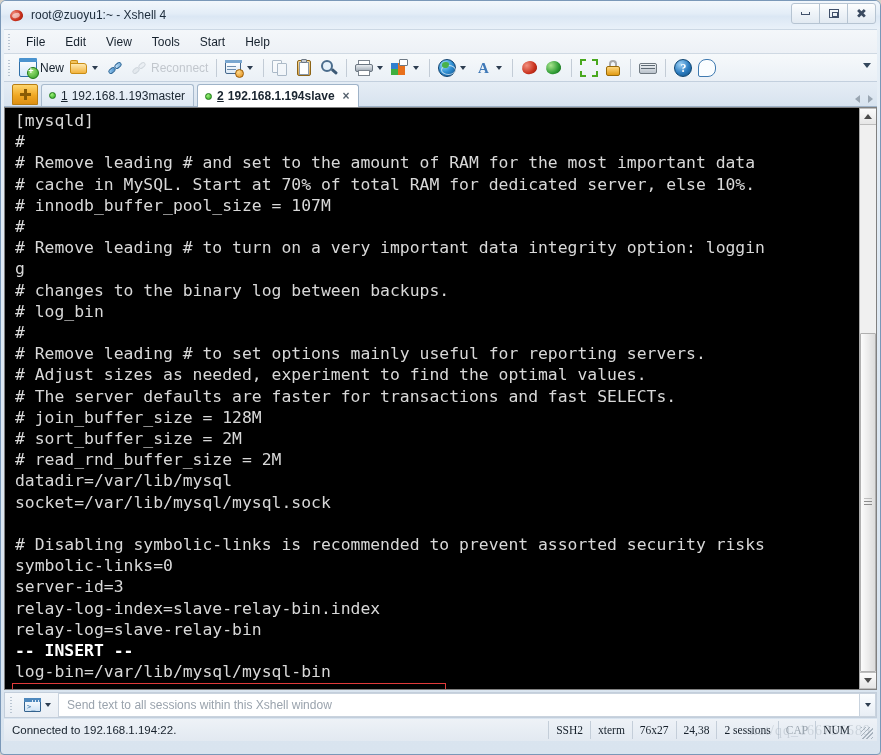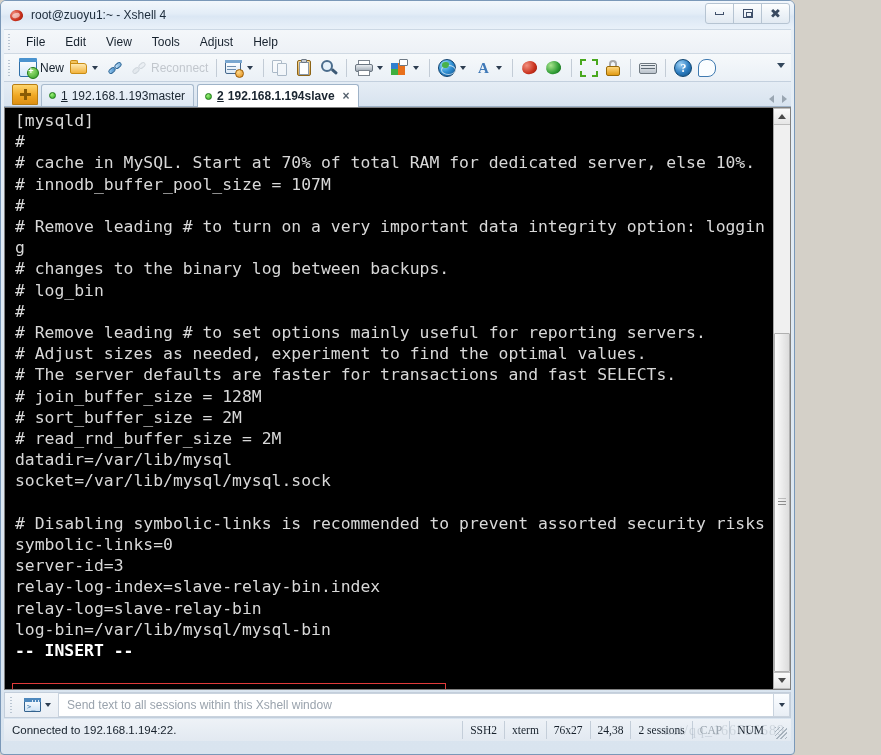--- a/index.html
+++ b/index.html
@@ -5,21 +5,21 @@
   * { box-sizing: border-box; }
   html, body {
     margin: 0; padding: 0;
     width: 881px; height: 755px;
     background: #d4d0c8;
     font-family: "Liberation Sans", sans-serif;
     overflow: hidden;
   }
   #app {
     position: relative;
-    width: 795px; height: 755px;
+    width: 881px; height: 755px;
     background: linear-gradient(180deg,#e8f0f7 0%,#dfe9f3 40%,#d9e4ef 100%);
     border: 1px solid #7a98b8;
     border-radius: 6px 6px 4px 4px;
     overflow: hidden;
   }
 
   
   .titlebar {
     height: 28px;
     display: flex; align-items: center;
@@ -334,21 +334,21 @@
         </div>
     </div>
   </div>
 
   <div class="menubar">
     <div class="grip"></div>
     <div class="menu-item">File</div>
     <div class="menu-item">Edit</div>
     <div class="menu-item">View</div>
     <div class="menu-item">Tools</div>
-    <div class="menu-item">Adjust</div>
+    <div class="menu-item">Start</div>
     <div class="menu-item">Help</div>
   </div>
 
   <div class="toolbar">
     <div class="grip"></div>
 
     <div class="tb">
       <span class="ic ic-new">
           <span class="plus-v">+</span>
         </span>
@@ -516,20 +516,21 @@
     <div class="tabbar-arrows">
       <span class="ta l"></span>
       <span class="ta r"></span>
     </div>
   </div>
 
   <div class="term-wrap">
     <div class="term" id="term">
         <div class="term-line">[mysqld]</div>
         <div class="term-line">#</div>
+        <div class="term-line"># Remove leading # and set to the amount of RAM for the most important data</div>
         <div class="term-line"># cache in MySQL. Start at 70% of total RAM for dedicated server, else 10%.</div>
         <div class="term-line"># innodb_buffer_pool_size = 107M</div>
         <div class="term-line">#</div>
         <div class="term-line"># Remove leading # to turn on a very important data integrity option: loggin</div>
         <div class="term-line">g</div>
         <div class="term-line"># changes to the binary log between backups.</div>
         <div class="term-line"># log_bin</div>
         <div class="term-line">#</div>
         <div class="term-line"># Remove leading # to set options mainly useful for reporting servers.</div>
         <div class="term-line"># Adjust sizes as needed, experiment to find the optimal values.</div>
@@ -538,22 +539,22 @@
         <div class="term-line"># sort_buffer_size = 2M</div>
         <div class="term-line"># read_rnd_buffer_size = 2M</div>
         <div class="term-line">datadir=/var/lib/mysql</div>
         <div class="term-line">socket=/var/lib/mysql/mysql.sock</div>
         <div class="term-line">&nbsp;</div>
         <div class="term-line"># Disabling symbolic-links is recommended to prevent assorted security risks</div>
         <div class="term-line">symbolic-links=0</div>
         <div class="term-line">server-id=3</div>
         <div class="term-line">relay-log-index=slave-relay-bin.index</div>
         <div class="term-line">relay-log=slave-relay-bin</div>
+        <div class="term-line bold">-- INSERT --</div>
         <div class="term-line">log-bin=/var/lib/mysql/mysql-bin</div>
-        <div class="term-line bold">-- INSERT --</div>
 
       <div class="red-box"></div>
 
     </div>
     <div class="vsb">
       <div class="vsb-btn">
           <span class="sb-up"></span>
         </div>
       <div class="vsb-track">
         <div class="vsb-thumb">

